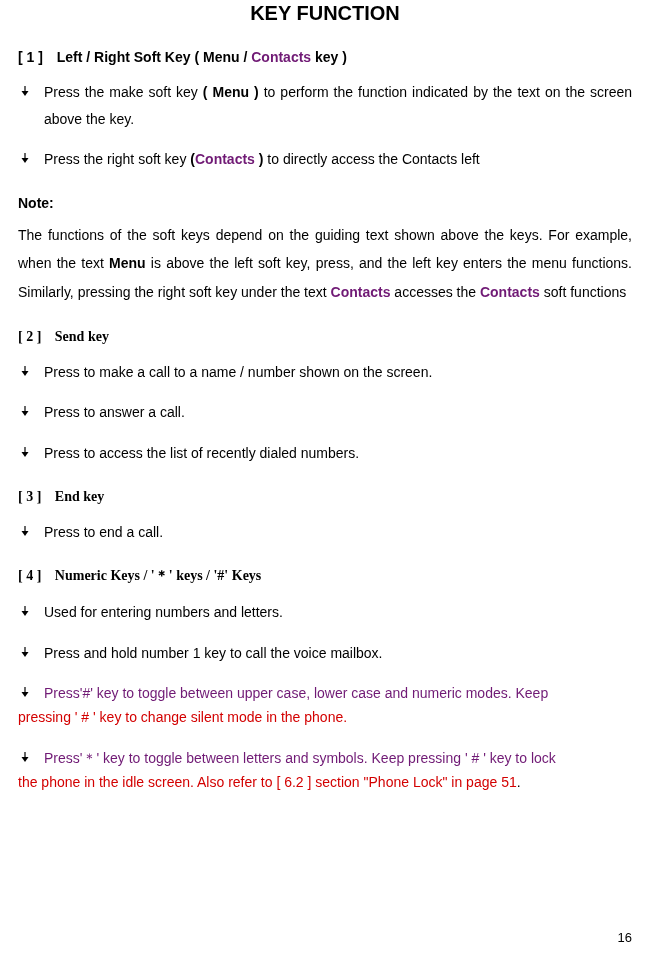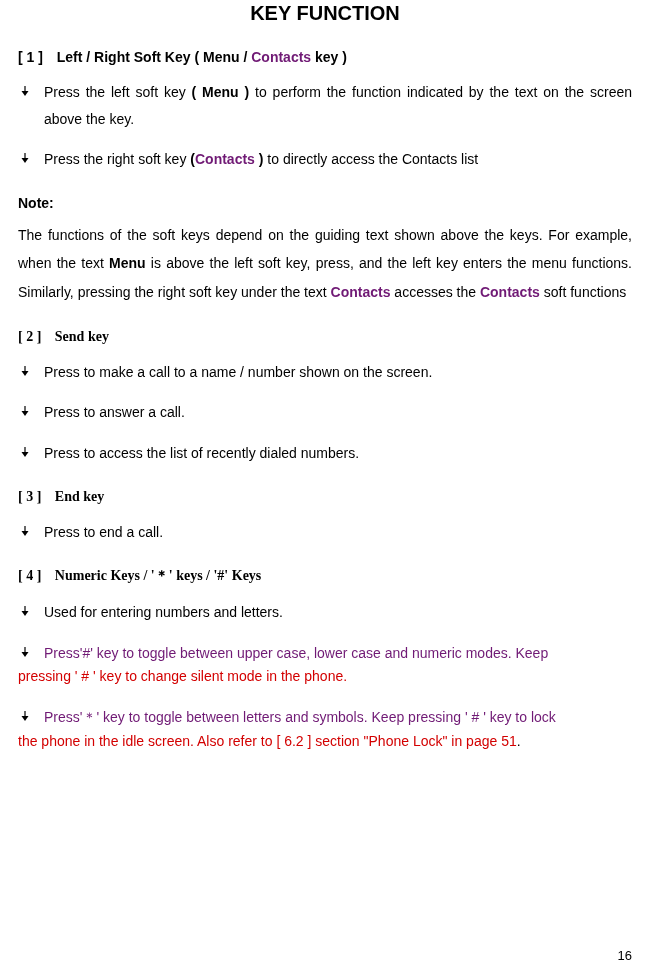--- a/index.html
+++ b/index.html
@@ -65,21 +65,21 @@
   .flow-red {
     font-size: 14px;
     line-height: 2.0;
     color: #d30000;
     margin-top: -6px;
     margin-bottom: 14px;
   }
   .dotend { color: #000; }
   .pagenum {
     position: absolute;
-    bottom: 4px;
+    bottom: 22px;
     right: 18px;
     font-size: 13px;
   }
   b { font-weight: bold; }
 </style>
 </head>
 <body>
 
 <div class="page">
 
@@ -91,33 +91,33 @@
   </div>
 
   <div class="bullet-row">
     <span class="bullet-icon">
       <svg width="10" height="10" viewBox="0 0 10 10">
           <line x1="5" y1="0" x2="5" y2="6" stroke="#000" stroke-width="1.2"></line>
           <polygon points="1.5,5 8.5,5 5,10" fill="#000"></polygon>
         </svg>
     </span>
     <span class="bullet-text">
-      <span>Press the left soft key </span><b>( Menu )</b><span> to perform the function indicated by the text on the screen above the key.</span>
+      <span>Press the make soft key </span><b>( Menu )</b><span> to perform the function indicated by the text on the screen above the key.</span>
     </span>
   </div>
 
   <div class="bullet-row">
     <span class="bullet-icon">
       <svg width="10" height="10" viewBox="0 0 10 10">
           <line x1="5" y1="0" x2="5" y2="6" stroke="#000" stroke-width="1.2"></line>
           <polygon points="1.5,5 8.5,5 5,10" fill="#000"></polygon>
         </svg>
     </span>
     <span class="bullet-text">
-      <span>Press the right soft key </span><b><span>(</span><span class="red">Contacts </span><span>)</span></b><span> to directly access the Contacts list</span>
+      <span>Press the right soft key </span><b><span>(</span><span class="red">Contacts </span><span>)</span></b><span> to directly access the Contacts left</span>
     </span>
   </div>
 
   <div class="note-label">Note:</div>
   <div class="note-body">
     <span>The functions of the soft keys depend on the guiding text shown above the keys. For example, when the text </span><b>Menu</b><span> is above the left soft key, press, and the left key enters the menu functions. Similarly, pressing the right soft key under the text </span><b class="red">Contacts</b><span> accesses the </span><b class="red">Contacts</b><span> soft functions</span>
   </div>
 
   <div class="heading-row sec-gap">
     <span class="num">[ 2 ]</span>
@@ -171,20 +171,29 @@
   </div>
   <div class="bullet-row">
     <span class="bullet-icon">
         <svg width="10" height="10" viewBox="0 0 10 10">
           <line x1="5" y1="0" x2="5" y2="6" stroke="#000" stroke-width="1.2"></line>
           <polygon points="1.5,5 8.5,5 5,10" fill="#000"></polygon>
         </svg>
       </span>
     <span class="bullet-text">Used for entering numbers and letters.</span>
   </div>
+  <div class="bullet-row">
+    <span class="bullet-icon">
+        <svg width="10" height="10" viewBox="0 0 10 10">
+          <line x1="5" y1="0" x2="5" y2="6" stroke="#000" stroke-width="1.2"></line>
+          <polygon points="1.5,5 8.5,5 5,10" fill="#000"></polygon>
+        </svg>
+      </span>
+    <span class="bullet-text">Press and hold number 1 key to call the voice mailbox.</span>
+  </div>
   <div class="bullet-row" style="margin-bottom:2px">
     <span class="bullet-icon">
         <svg width="10" height="10" viewBox="0 0 10 10">
           <line x1="5" y1="0" x2="5" y2="6" stroke="#000" stroke-width="1.2"></line>
           <polygon points="1.5,5 8.5,5 5,10" fill="#000"></polygon>
         </svg>
       </span>
     <span class="bullet-text red">Press'#' key to toggle between upper case, lower case and numeric modes. Keep</span>
   </div>
   <div class="flow-red">pressing ' # ' key to change silent mode in the phone.</div>

